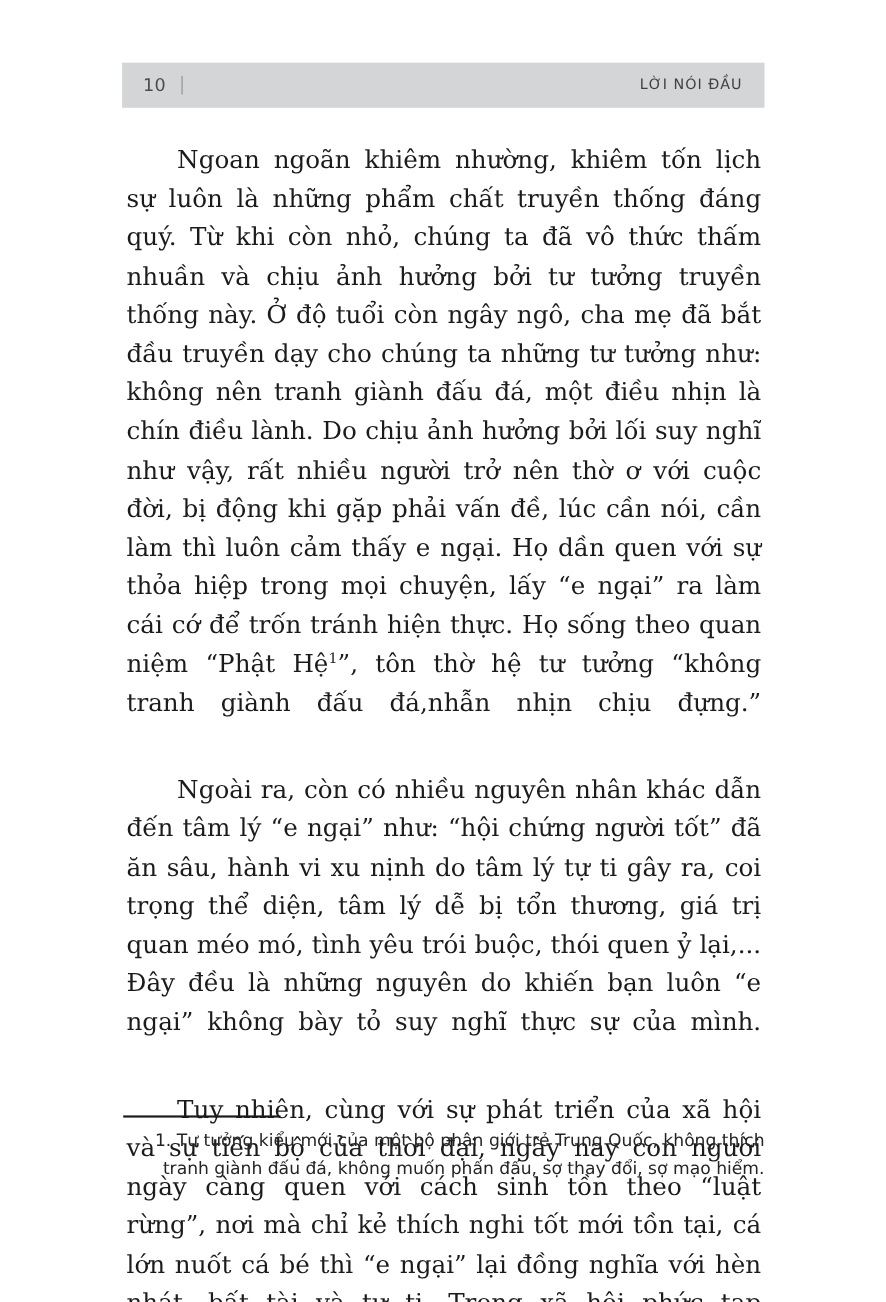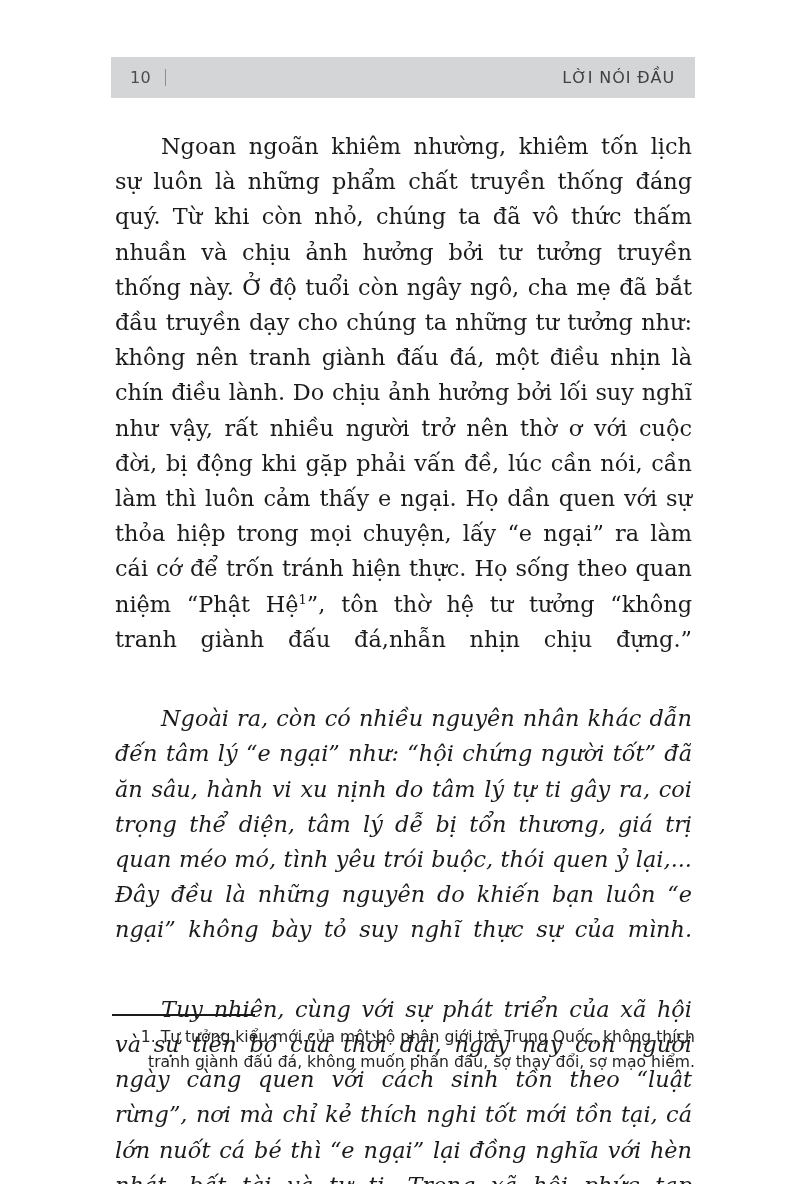--- a/index.html
+++ b/index.html
@@ -51,21 +51,21 @@
   .folio-divider {
     display: inline-block;
     width: 1px;
     height: 17px;
     background: #8d8e90;
     margin-left: 14px;
   }
   .header-spacer { flex: 1 1 auto; }
   .header-title {
     font-family: "DejaVu Sans", "Liberation Sans", sans-serif;
-    font-size: 16px;
+    font-size: 13px;
     color: #3f4042;
     letter-spacing: 0.9px;
     line-height: 1;
     white-space: nowrap;
   }
 
   
   .text-column {
     position: absolute;
     left: 112px;
@@ -78,21 +78,20 @@
     line-height: 35.2px;
     color: #1b1b1d;
     text-align: justify;
     text-indent: 46px;
     -webkit-hyphens: none;
     hyphens: none;
     word-spacing: 0.1px;
   }
   p.body-par + p.body-par {
     margin-top: 9px;
-    font-style: italic;
   }
   p.body-par:last-child {
     text-align: justify;
   }
   
   p.body-par::after {
     content: "";
     display: inline-block;
     width: 100%;
   }

